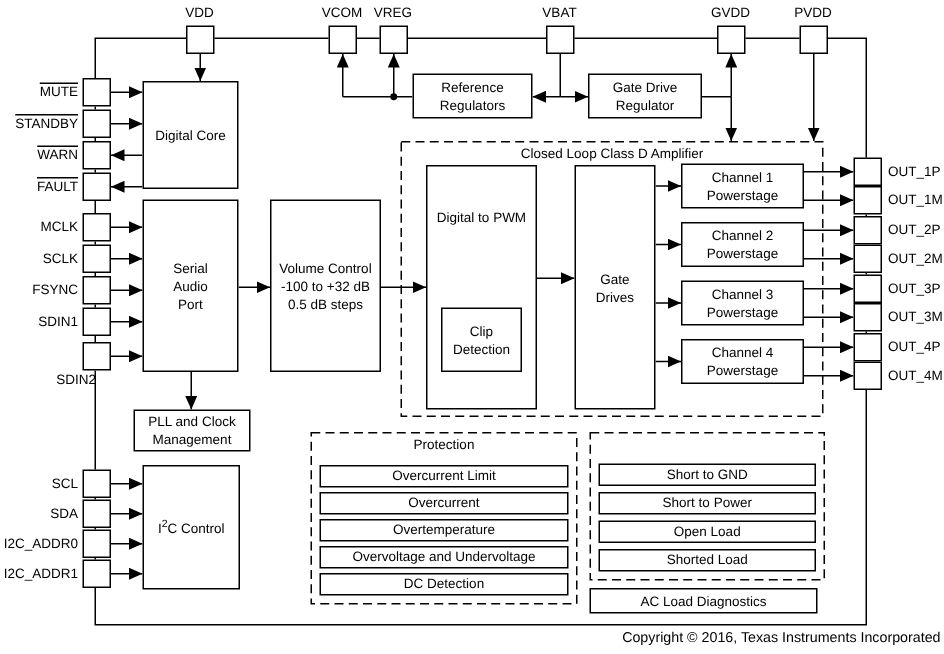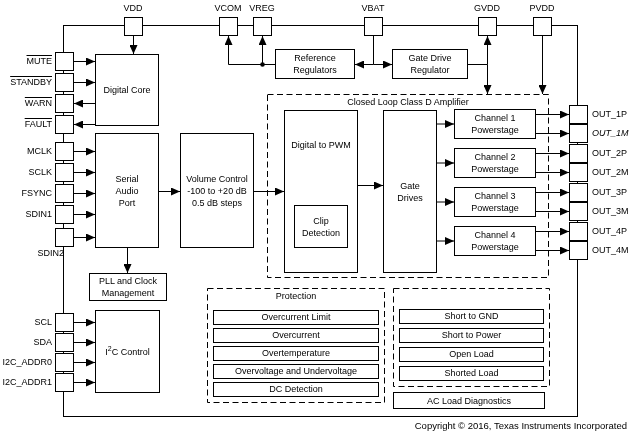--- a/index.html
+++ b/index.html
@@ -133,41 +133,41 @@
 
   <div class="pin" style="left:569px;top:105px;"></div>
   <div class="pin" style="left:569px;top:124px;"></div>
   <div class="pin" style="left:569px;top:144px;"></div>
   <div class="pin" style="left:569px;top:163px;"></div>
   <div class="pin" style="left:569px;top:183px;"></div>
   <div class="pin" style="left:569px;top:202px;"></div>
   <div class="pin" style="left:569px;top:222px;"></div>
   <div class="pin" style="left:569px;top:241px;"></div>
   <div class="plabel right" style="top:108px;">OUT_1P</div>
-  <div class="plabel right" style="top:127px;font-style:italic;">OUT_1M</div>
+  <div class="plabel right" style="top:127px;">OUT_1M</div>
   <div class="plabel right" style="top:147px;">OUT_2P</div>
   <div class="plabel right" style="top:166px;">OUT_2M</div>
   <div class="plabel right" style="top:186px;">OUT_3P</div>
   <div class="plabel right" style="top:205px;">OUT_3M</div>
   <div class="plabel right" style="top:225px;">OUT_4P</div>
   <div class="plabel right" style="top:244px;">OUT_4M</div>
 
   <div class="blk" style="left:95px;top:54px;width:64px;height:72px;">
     <div>Digital Core</div>
   </div>
 
   <div class="blk" style="left:95px;top:133px;width:64px;height:115px;">
     <div>Serial</div>
     <div>Audio</div>
     <div>Port</div>
   </div>
 
   <div class="blk" style="left:180px;top:133px;width:74px;height:115px;">
     <div>Volume Control</div>
-    <div>-100 to +20 dB</div>
+    <div>-100 to +32 dB</div>
     <div>0.5 dB steps</div>
   </div>
 
   <div class="blk" style="left:89px;top:273px;width:78px;height:28px;">
     <div>PLL and Clock</div>
     <div>Management</div>
   </div>
 
   <div class="blk" style="left:95px;top:310px;width:65px;height:83px;">
     <div><span>I</span><sup class="i2c">2</sup><span>C Control</span></div>

